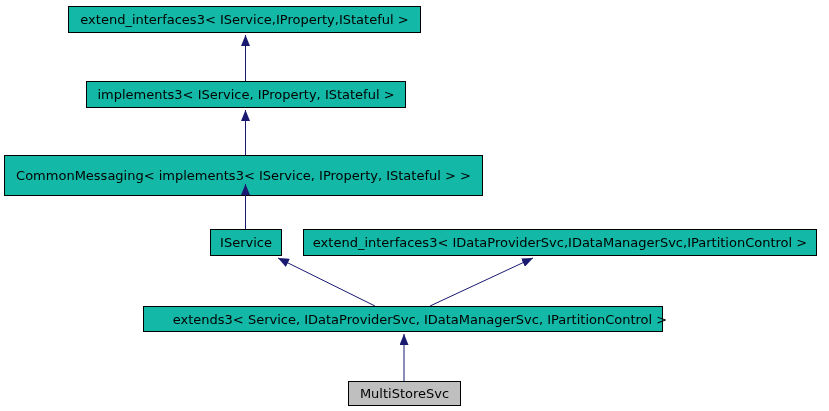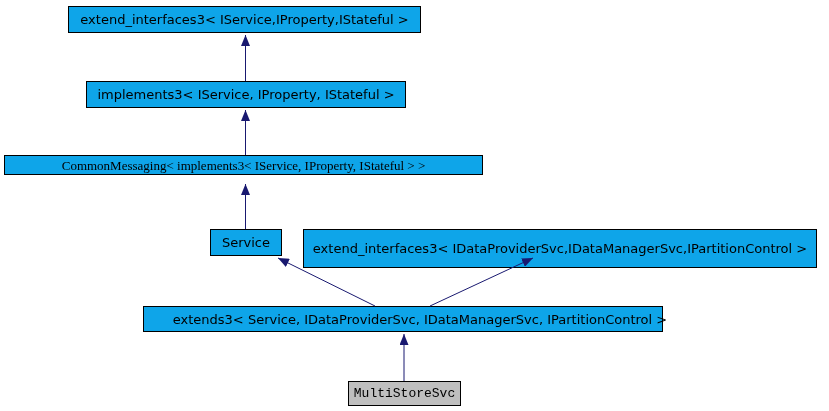--- a/index.html
+++ b/index.html
@@ -12,42 +12,42 @@
     width: 829px;
     height: 411px;
     background: #ffffff;
     font-family: "DejaVu Sans", "Liberation Sans", sans-serif;
     overflow: hidden;
   }
   .node {
     position: absolute;
     box-sizing: border-box;
     border: 1px solid #000000;
-    background: #0ea5e9;
+    background: #14b8a6;
     color: #000000;
     font-size: 13px;
     line-height: 1;
     display: flex;
     align-items: center;
     justify-content: center;
     white-space: nowrap;
     cursor: pointer;
   }
   .node.current {
     background: #bfbfbf;
     cursor: default;
   }
   
   .n0 { left: 68px;  top: 6px;   width: 353px; height: 27px; }
   .n1 { left: 86px;  top: 81px;  width: 320px; height: 27px; justify-content: center; }
-  .n2 { left: 4px;   top: 155px; width: 479px; height: 20px; font-family: Liberation Serif, serif; }
+  .n2 { left: 4px;   top: 155px; width: 479px; height: 41px; }
   .n3 { left: 210px; top: 229px; width: 72px;  height: 27px; }
-  .n4 { left: 303px; top: 229px; width: 514px; height: 39px; }
+  .n4 { left: 303px; top: 229px; width: 514px; height: 27px; }
   .n5 { left: 143px; top: 306px; width: 520px; height: 26px; padding-left: 34px; }
-  .n6 { left: 348px; top: 381px; width: 113px; height: 25px; font-family: Liberation Mono, monospace; }
+  .n6 { left: 348px; top: 381px; width: 113px; height: 25px; }
   .edges {
     position: absolute;
     left: 0;
     top: 0;
     pointer-events: none;
   }
 </style>
 </head>
 <body>
 
@@ -59,21 +59,21 @@
 
   <div class="node n1">
     <span>implements3&lt; IService, IProperty, IStateful &gt;</span>
   </div>
 
   <div class="node n2">
     <span>CommonMessaging&lt; implements3&lt; IService, IProperty, IStateful &gt; &gt;</span>
   </div>
 
   <div class="node n3">
-    <span>Service</span>
+    <span>IService</span>
   </div>
 
   <div class="node n4">
     <span>extend_interfaces3&lt; IDataProviderSvc,IDataManagerSvc,IPartitionControl &gt;</span>
   </div>
 
   <div class="node n5">
     <span>extends3&lt; Service, IDataProviderSvc, IDataManagerSvc, IPartitionControl &gt;</span>
   </div>
 

